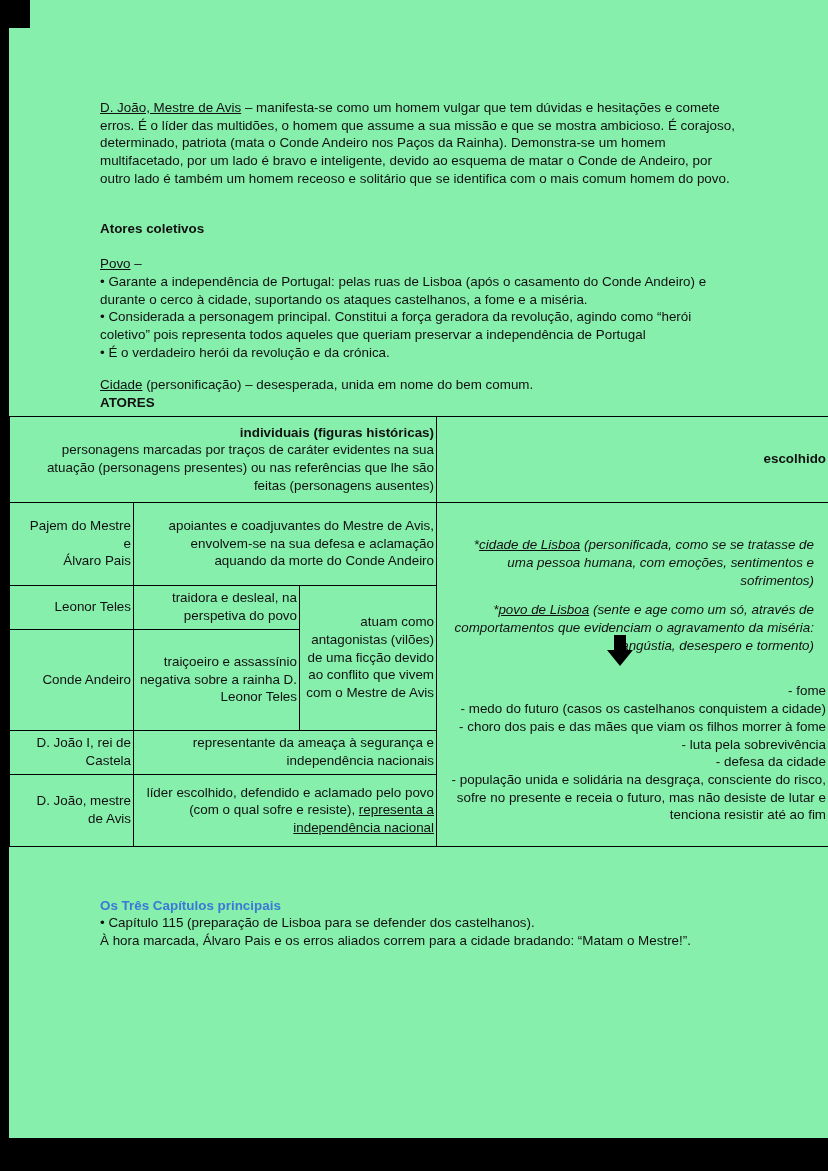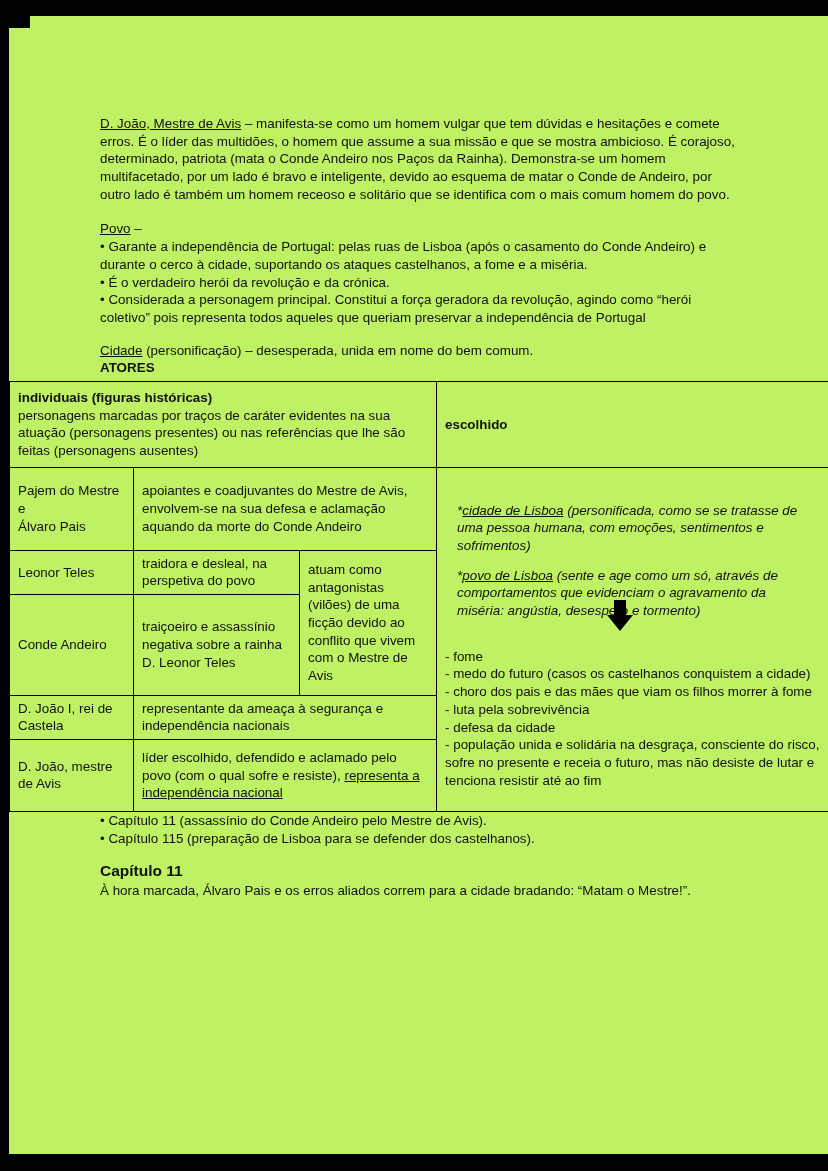--- a/index.html
+++ b/index.html
@@ -4,23 +4,23 @@
 <style>
   * { box-sizing: border-box; }
   html, body { margin: 0; padding: 0; }
   body {
     width: 828px; height: 1171px;
     background: #000;
     position: relative;
     font-family: "Liberation Sans", "DejaVu Sans", sans-serif;
   }
   .paper {
-    position: absolute; left: 9px; top: 16px;
+    position: absolute; left: 9px; top: 0;
     width: 819px; height: 1138px;
-    background: #bef264; color: #111;
+    background: #86efac; color: #111;
     font-size: 13.4px; line-height: 1.32;
     overflow: hidden;
   }
   .corner-notch {
     position: absolute; left: 0; top: 0;
     width: 30px; height: 28px; background: #000; z-index: 5;
   }
   .text-col { margin-left: 91px; width: 642px; padding-top: 99px; }
   .bottom-col { margin-left: 91px; width: 642px; }
   .u { text-decoration: underline; }
@@ -32,23 +32,23 @@
   .atores-title { font-weight: bold; }
 
   table.atores {
     border-collapse: collapse;
     width: 819px;
     margin-top: 4px;
     table-layout: fixed;
   }
   table.atores td {
     border: 1.6px solid #000;
-    padding: 3px 8px;
+    padding: 3px 2px;
     vertical-align: middle;
-    text-align: left;
+    text-align: right;
     font-size: 13.4px;
     line-height: 1.32;
   }
   td.preline { white-space: pre-line; }
   td.hdr-ind { padding: 4px 12px; }
   td.cell-coletivos {
     text-align: left;
     vertical-align: top;
     padding: 5px 9px 5px 10px;
     position: relative;
@@ -70,26 +70,27 @@
 </style>
 </head>
 <body>
 
 <div class="paper">
 
   <div class="text-col">
 
     <p class="intro"><span class="u">D. João, Mestre de Avis</span><span> – manifesta-se como um homem vulgar que tem dúvidas e hesitações e comete erros. É o líder das multidões, o homem que assume a sua missão e que se mostra ambicioso. É corajoso, determinado, patriota (mata o Conde Andeiro nos Paços da Rainha). Demonstra-se um homem multifacetado, por um lado é bravo e inteligente, devido ao esquema de matar o Conde de Andeiro, por outro lado é também um homem receoso e solitário que se identifica com o mais comum homem do povo.</span></p>
 
+    <div class="heading-atores-coletivos">Atores coletivos</div>
 
     <div class="povo-line"><span class="u">Povo</span><span> –</span></div>
 
     <div class="line">• Garante a independência de Portugal: pelas ruas de Lisboa (após o casamento do Conde Andeiro) e durante o cerco à cidade, suportando os ataques castelhanos, a fome e a miséria.</div>
+    <div class="line">• Considerada a personagem principal. Constitui a força geradora da revolução, agindo como “herói coletivo” pois representa todos aqueles que queriam preservar a independência de Portugal</div>
     <div class="line">• É o verdadeiro herói da revolução e da crónica.</div>
-    <div class="line">• Considerada a personagem principal. Constitui a força geradora da revolução, agindo como “herói coletivo” pois representa todos aqueles que queriam preservar a independência de Portugal</div>
 
     <div class="cidade-line"><span class="u">Cidade</span><span> (personificação) – desesperada, unida em nome do bem comum.</span></div>
 
     <div class="atores-title">ATORES</div>
 
   </div>
 
   <table class="atores">
     <colgroup>
       <col style="width:124px">
@@ -143,22 +144,21 @@
     </tr>
     <tr>
       <td class="preline" style="height:72px">D. João, mestre
 de Avis</td>
       <td colspan="2"><span>líder escolhido, defendido e aclamado pelo povo (com o qual sofre e resiste), </span><span class="u">representa a independência nacional</span></td>
     </tr>
   </tbody>
     </table>
 
   <div class="bottom-col">
-    <div class="line">• Capítulo 11 (assassínio do Conde Andeiro pelo Mestre de Avis).</div>
+    <div class="chapters-heading">Os Três Capítulos principais</div>
     <div class="line">• Capítulo 115 (preparação de Lisboa para se defender dos castelhanos).</div>
 
-    <div class="cap11-heading">Capítulo 11</div>
     <div class="line">À hora marcada, Álvaro Pais e os erros aliados correm para a cidade bradando: “Matam o Mestre!”.</div>
   </div>
 
 </div>
 
 <div class="corner-notch"></div>
 
 </body></html>

